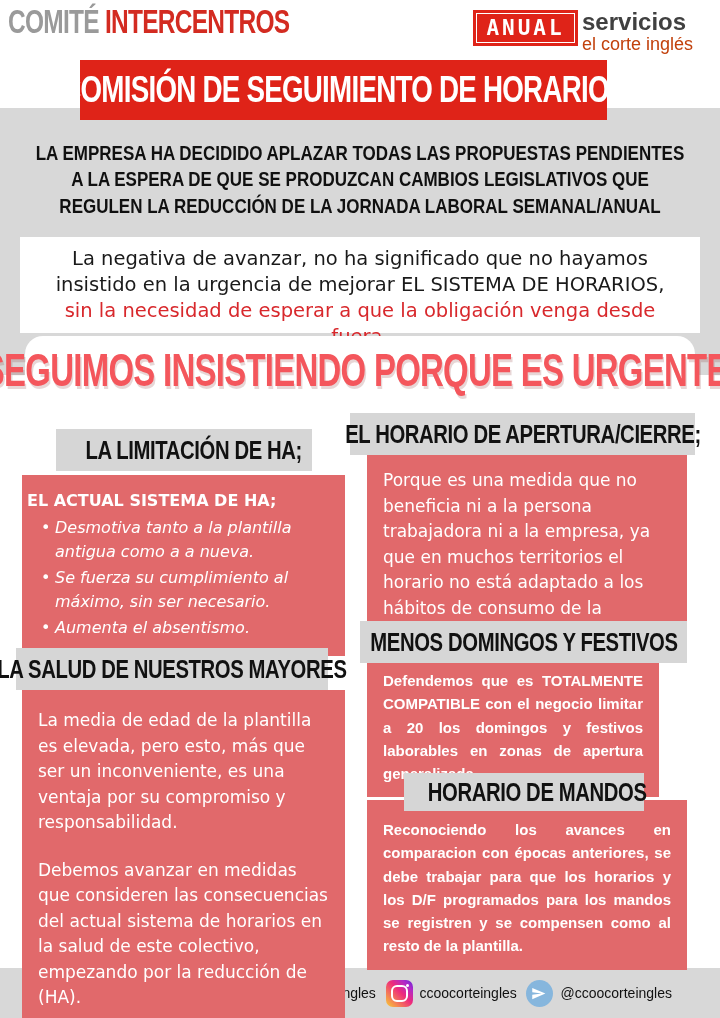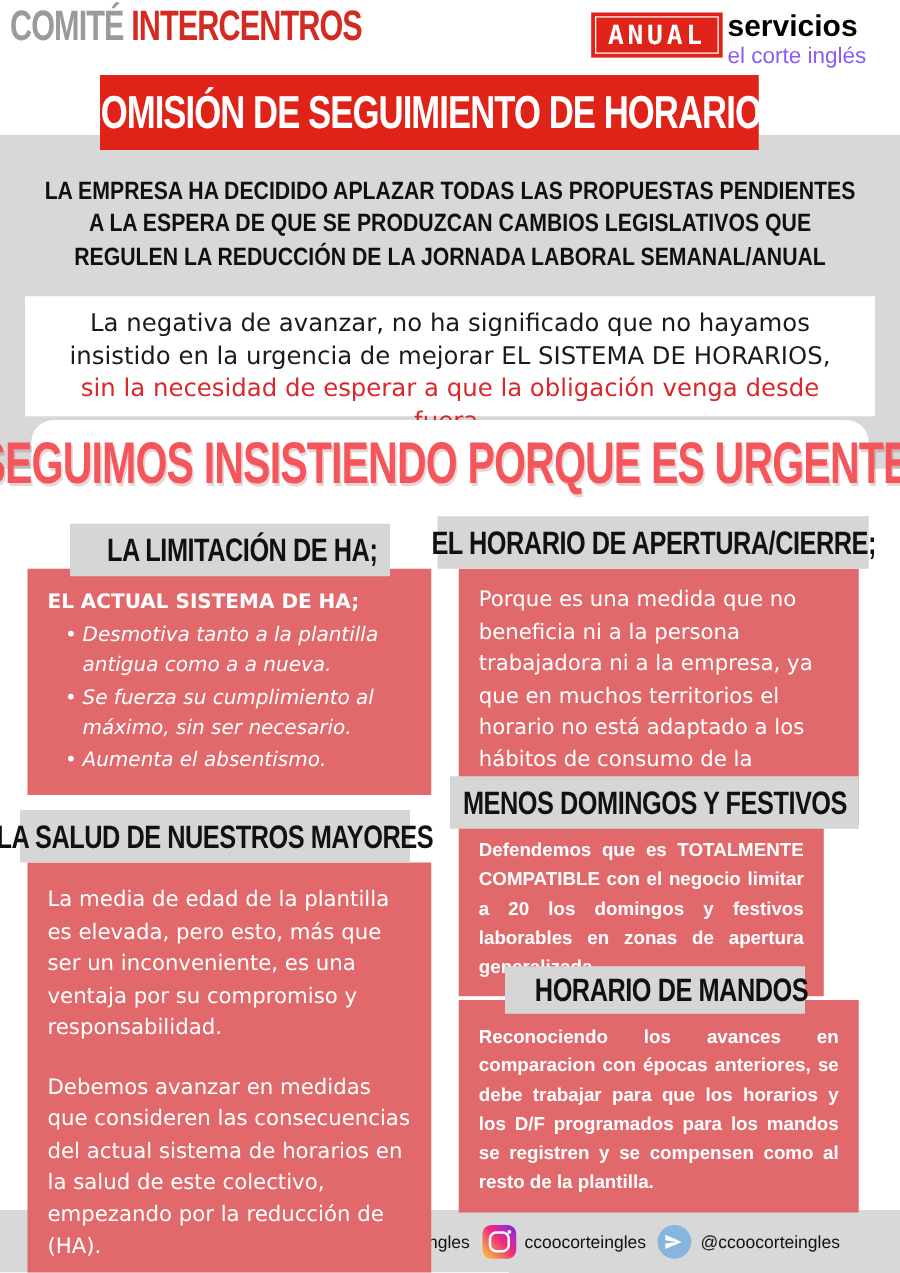--- a/index.html
+++ b/index.html
@@ -17,22 +17,22 @@
   .committee .inner{display:inline-block;transform:scaleX(.72);transform-origin:left;white-space:nowrap;letter-spacing:-1px;}
   .committee .gray{color:#9a9a9a;}
   .committee .red{color:#d32b21;}
 
   
   .logo{position:absolute;left:473px;top:10px;display:flex;align-items:flex-start;}
   .logo-box{width:105px;height:36px;background:#df2318;display:flex;align-items:center;justify-content:center;
             box-shadow:inset 0 0 0 3px #df2318, inset 0 0 0 4px #ffffff;}
   .logo-box span{color:#fff;font-weight:800;font-size:21px;letter-spacing:3px;font-family:"DejaVu Sans Mono",monospace;}
   .logo-text{margin-left:4px;line-height:1;}
-  .logo-text .servicios{font-size:24px;color:#000000;font-weight:700;display:block;}
-  .logo-text .sub{font-size:18px;color:#8b5cf6;display:block;margin-top:1px;}
+  .logo-text .servicios{font-size:24px;color:#404040;font-weight:700;display:block;}
+  .logo-text .sub{font-size:18px;color:#c2410c;display:block;margin-top:1px;}
 
   
   .banner{position:absolute;left:80px;top:60px;width:527px;height:60px;background:#df2318;
           display:flex;align-items:center;justify-content:center;}
   .banner .cond{transform:scaleX(.75);font-size:37px;font-weight:800;color:#ffffff;letter-spacing:-1px;}
 
   
   .notice{position:absolute;left:30px;top:140px;width:660px;text-align:center;}
   .notice .inner{display:block;width:780px;margin-left:-60px;transform:scaleX(.85);transform-origin:center;
                  font-size:20px;font-weight:800;line-height:1.32;color:#101010;letter-spacing:0;}
@@ -113,24 +113,24 @@
   <div class="intro-box">
     <span>La negativa de avanzar, no ha significado que no hayamos insistido en la urgencia de mejorar EL SISTEMA DE HORARIOS,</span>
     <span class="red-part">sin la necesidad de esperar a que la obligación venga desde fuera.</span>
   </div>
 
   <div class="headline-box">
     <span class="cond">SEGUIMOS INSISTIENDO PORQUE ES URGENTE;</span>
   </div>
 
   <section class="card" style="left:22px;top:413px;width:323px;">
-    <div class="card-hdr" style="width:236px;margin:6px auto;padding-left:20px;">
+    <div class="card-hdr" style="width:236px;margin:16px auto;padding-left:20px;">
       <span class="cond">LA LIMITACIÓN DE HA;</span>
     </div>
-    <div class="card-body rounded-txt" style="margin-top:-12px;width:323px;min-height:168px;padding:16px 16px 14px 16px;">
+    <div class="card-body rounded-txt" style="margin-top:-12px;width:323px;min-height:168px;padding:16px 16px 14px 5px;">
       <p class="body-intro">EL ACTUAL SISTEMA DE HA;</p>
       <ul class="bullets">
         <li>Desmotiva tanto a la plantilla antigua como a a nueva.</li>
         <li>Se fuerza su cumplimiento al máximo, sin ser necesario.</li>
         <li>Aumenta el absentismo.</li>
       </ul>
     </div>
   </section>
 
   <section class="card" style="left:22px;top:648px;width:323px;">

